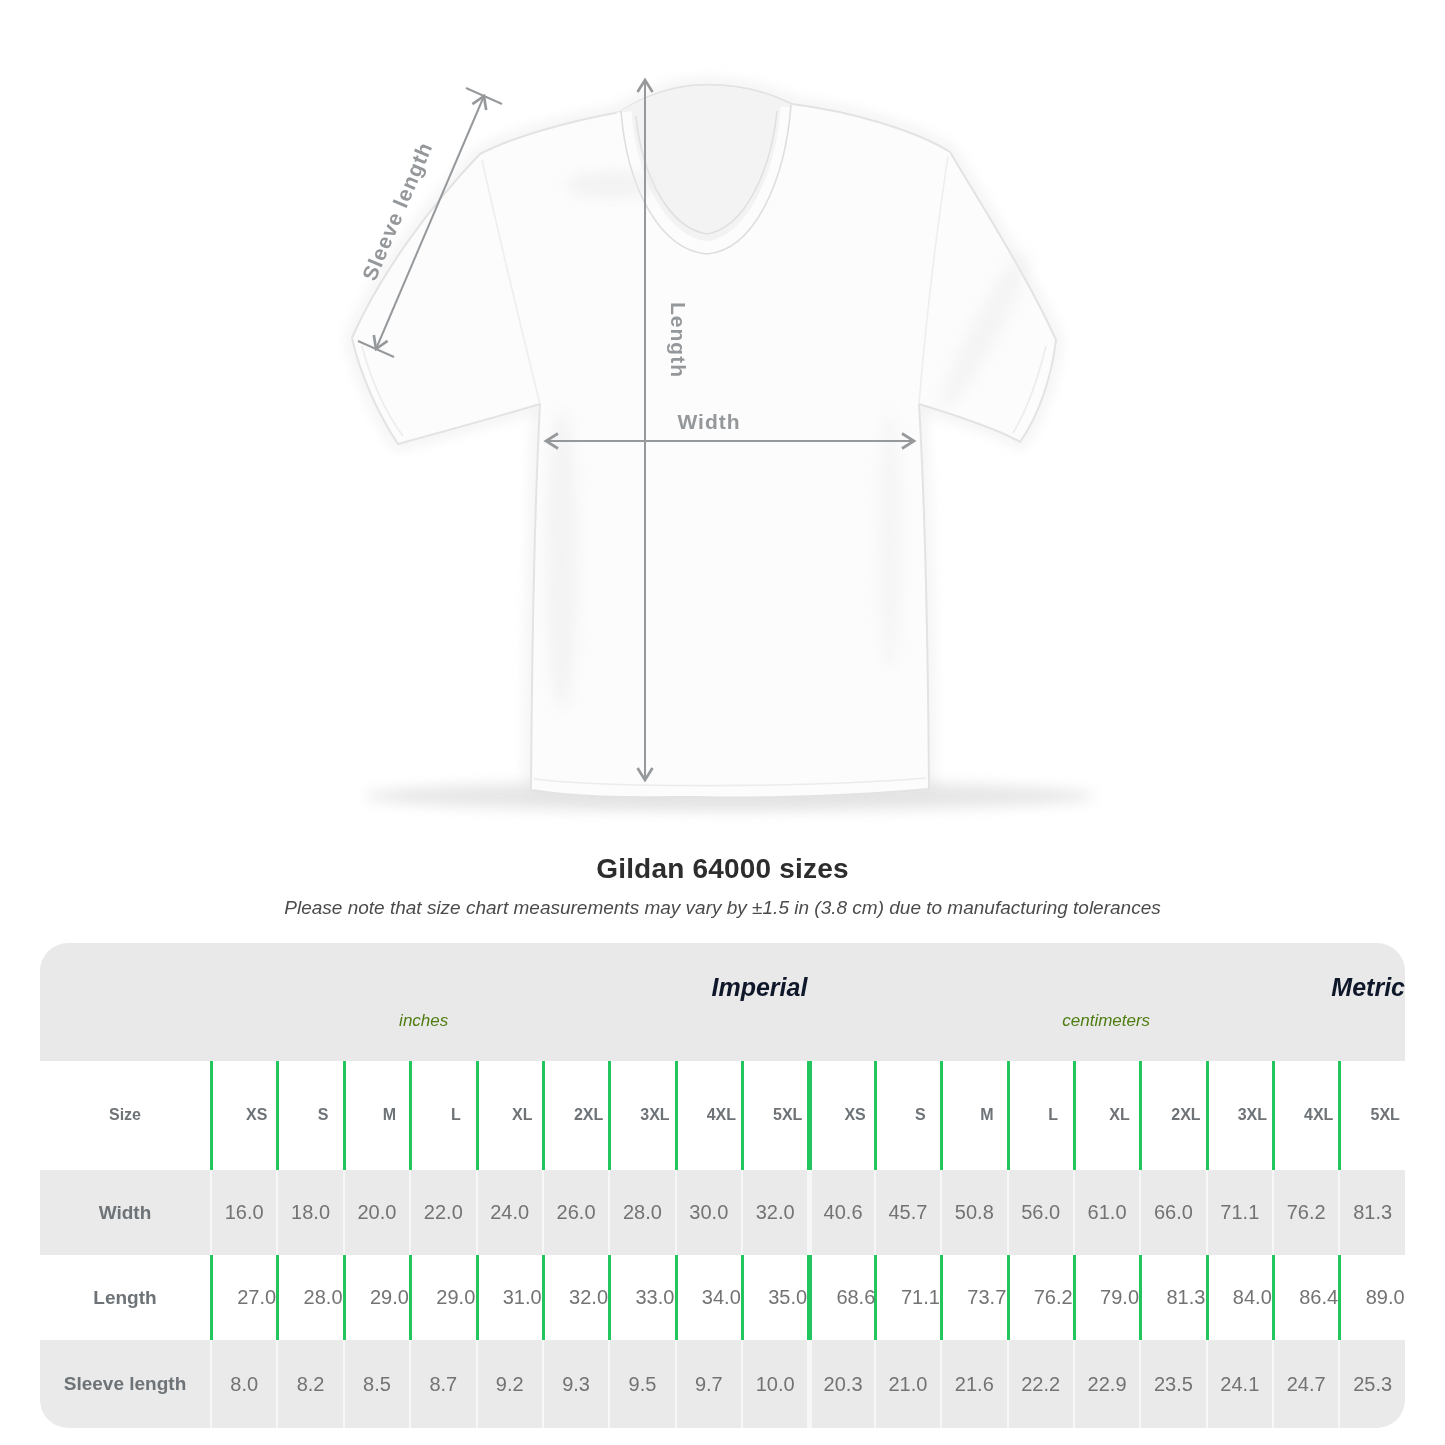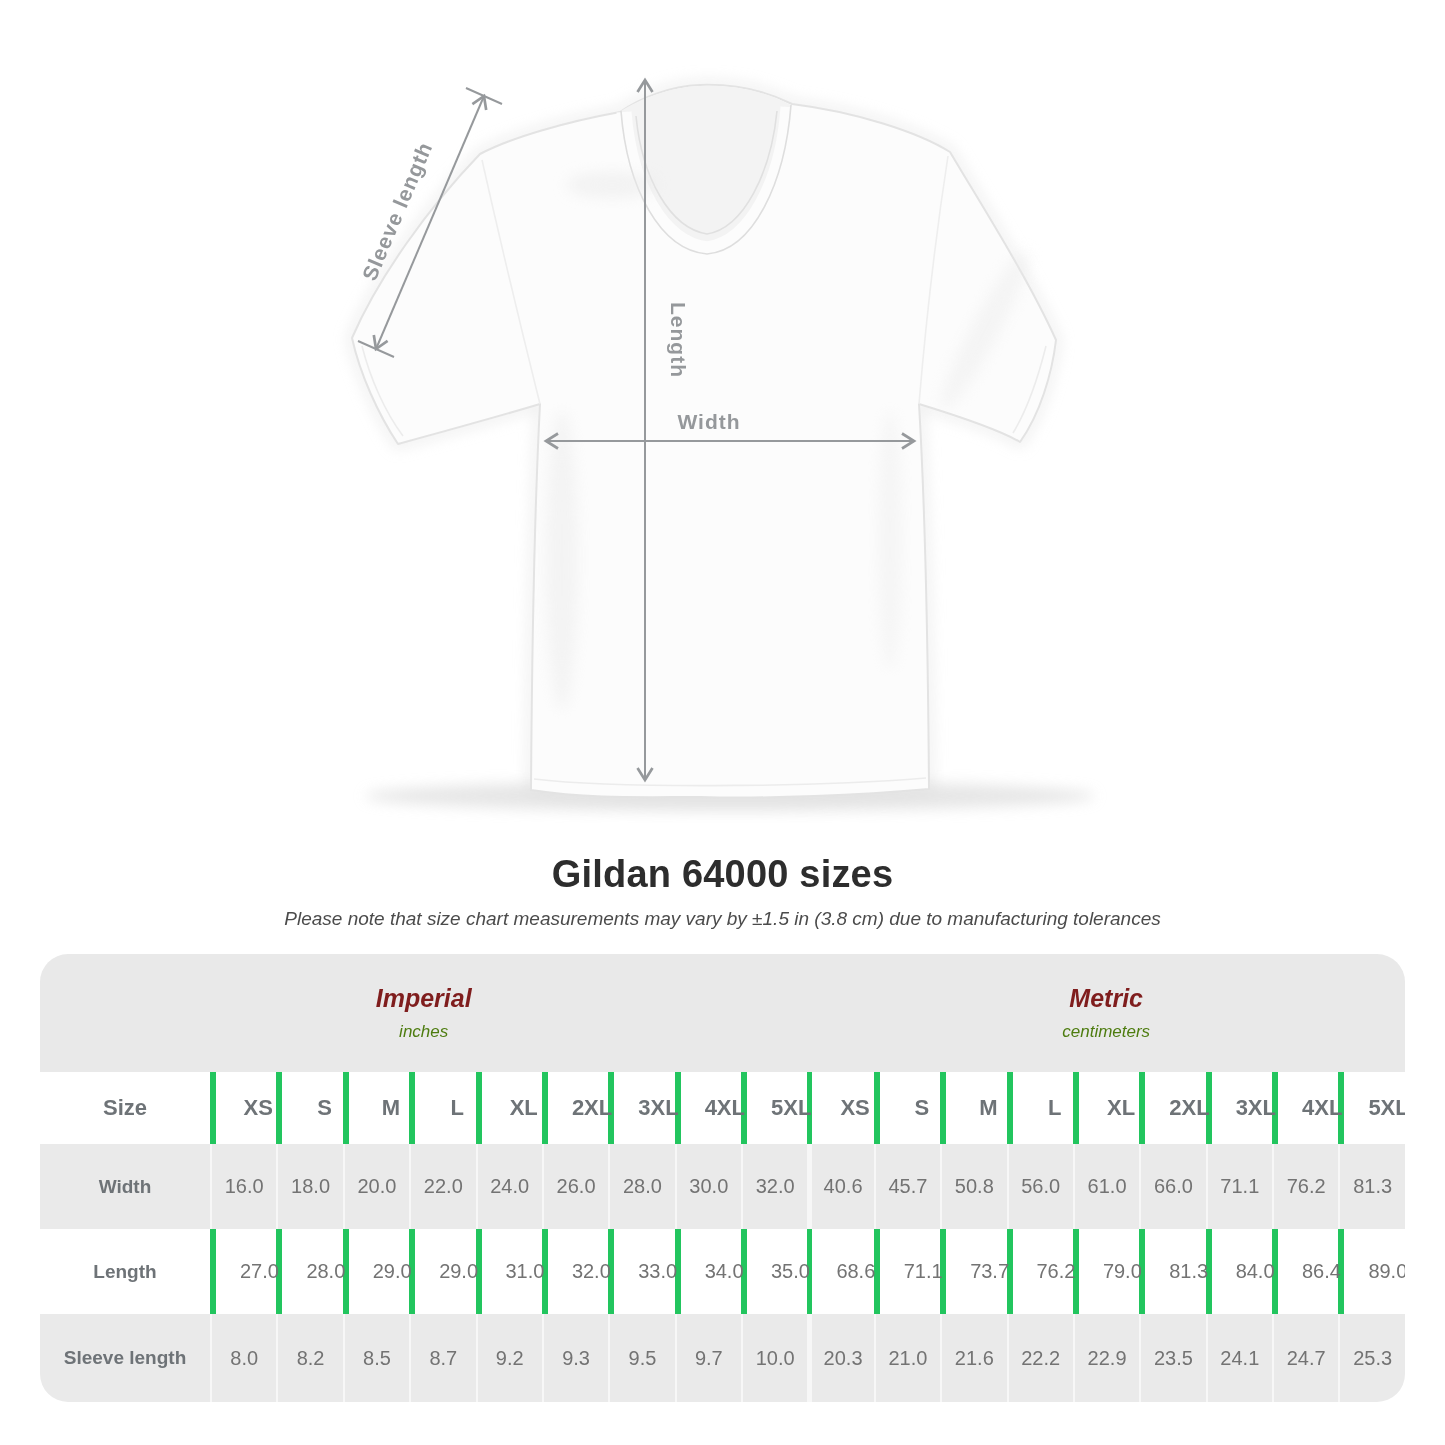--- a/index.html
+++ b/index.html
@@ -8,43 +8,43 @@
     width: 1445px; height: 1445px;
     background: #ffffff;
     font-family: "Liberation Sans", sans-serif;
     overflow: hidden;
   }
   .hero { position: relative; width: 1445px; height: 845px; }
   .hero svg { display: block; }
 
   .title {
     margin: 8px 0 0; text-align: center;
-    font-size: 38px; font-weight: bold; color: #2d2d2d; letter-spacing: .2px;
+    font-size: 28px; font-weight: bold; color: #2d2d2d; letter-spacing: .2px;
   }
   .note {
     margin: 12px 8px 0; text-align: center;
     font-style: italic; font-size: 19px; color: #4b4b4b;
   }
 
   .table-card { margin: 24px 40px 0; border-radius: 28px; overflow: hidden; }
   table { width: 100%; border-collapse: separate; border-spacing: 0; table-layout: fixed; }
   col.label-col { width: 170px; }
   td { text-align: center; vertical-align: middle; padding: 0; line-height: 1.15; }
 
   tr.band td { background: #e9e9e9; height: 118px; }
-  .unit-name { font-size: 25px; font-weight: bold; font-style: italic; color: #7f1d1d; }
+  .unit-name { font-size: 25px; font-weight: bold; font-style: italic; color: #0f172a; text-align: right; }
   .unit-sub  { margin-top: 9px; font-size: 17px; font-style: italic; color: #4d7c0f; }
 
-  tr.head td { background: #ffffff; height: 72px; font-size: 22px; font-weight: bold; color: #6e7377; }
+  tr.head td { background: #ffffff; height: 109px; font-size: 16px; font-weight: bold; color: #6e7377; }
   tr.vals td { height: 85px; font-size: 20px; color: #737373; }
   tr.vals td.rowlabel { font-size: 19px; font-weight: bold; color: #6e7377; }
   tr.stripe td { background: #eaeaea; }
   tr.last td { height: 88px; }
 
-  tr.head td + td, tr.white td + td { border-left: 6px solid #22c55e; padding-left: 24px; }
+  tr.head td + td, tr.white td + td { border-left: 3px solid #22c55e; padding-left: 24px; }
   tr.stripe td + td { border-left: 2px solid #f7f7f7; }
   td.ms { border-left-width: 5px !important; }
 </style>
 </head>
 <body>
 
 <div class="hero">
   <svg width="1445" height="845" viewBox="0 0 1445 845" xmlns="http://www.w3.org/2000/svg">
     <defs>
       <filter id="soft" x="-40%" y="-40%" width="180%" height="180%">

